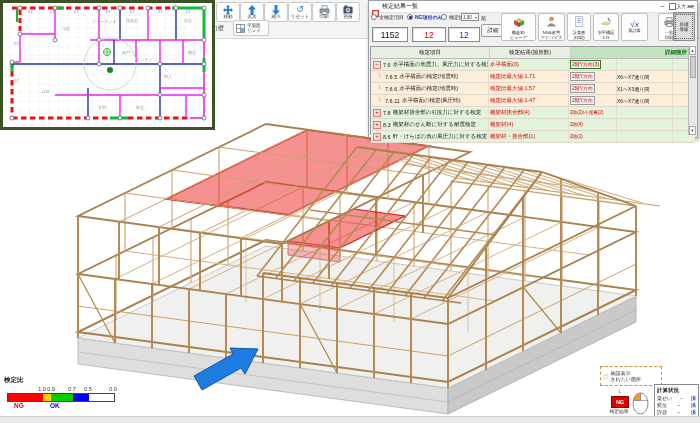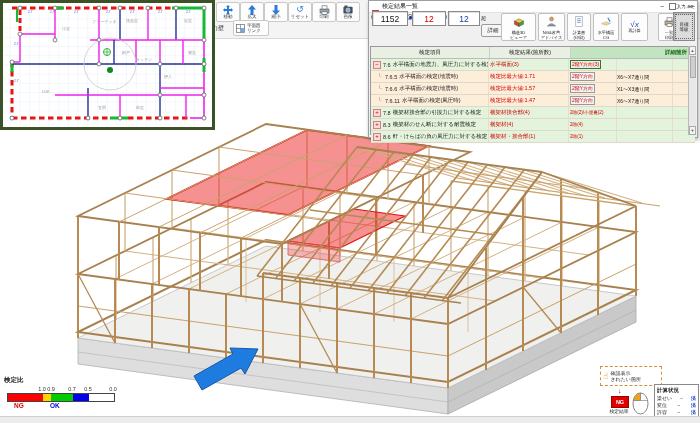--- a/index.html
+++ b/index.html
@@ -28,21 +28,21 @@
   .winbtn{width:14px;height:10px;font-size:7px;line-height:10px;text-align:center;color:#333;}
   .winbtn.close{font-size:8px;}
   .rad{position:absolute;display:flex;align-items:center;gap:2px;font-size:5px;color:#222;top:13px;}
   .rdot{width:6px;height:6px;border:1px solid #777;border-radius:50%;background:#fff;box-sizing:border-box;position:relative;}
   .rdot.on:after{content:"";position:absolute;left:1px;top:1px;width:2.5px;height:2.5px;border-radius:50%;background:#1338a8;}
   .rad.ngsel{color:#1338a8;font-weight:bold;}
   .dd{position:absolute;left:92px;top:12px;width:18px;height:8px;border:1px solid #8a8a8a;background:#fff;font-size:5px;
       display:flex;align-items:center;justify-content:space-between;padding:0 1px;box-sizing:border-box;color:#222;}
   .dd .ddv{font-size:4.5px;}
   .over{position:absolute;left:112px;top:14px;font-size:5px;color:#222;}
-  .numbox{position:absolute;top:10px;height:13px;border:1px solid #8a8a8a;background:#fff;box-shadow:inset 1px 1px 0 #e0e0e0;
+  .numbox{position:absolute;top:26px;height:13px;border:1px solid #8a8a8a;background:#fff;box-shadow:inset 1px 1px 0 #e0e0e0;
           font-size:8.5px;display:flex;align-items:center;justify-content:center;}
   .detailbtn{position:absolute;left:112px;top:23px;width:22px;height:11px;background:#f6f6f6;border:1px solid #9a9a9a;border-radius:2px;
              font-size:5.5px;display:flex;align-items:center;justify-content:center;color:#222;}
   .abtns{position:absolute;left:132px;top:12px;display:flex;gap:2px;}
   .abtn{height:26px;background:#fdfdfd;border:1px solid #c0c0c0;border-radius:2px;display:flex;flex-direction:column;
         align-items:center;justify-content:center;}
   .abtn .al{font-size:4.2px;line-height:4.6px;color:#222;white-space:nowrap;}
   .memo{position:absolute;right:2px;top:2px;display:flex;align-items:center;gap:1px;font-size:4.5px;color:#222;}
   .memo .cb{width:5px;height:5px;border:1px solid #777;background:#fff;}
   .gradebtn{position:absolute;right:2px;top:11px;width:20px;height:27px;background:#dcdcdc;border:1px solid #8a8a8a;

